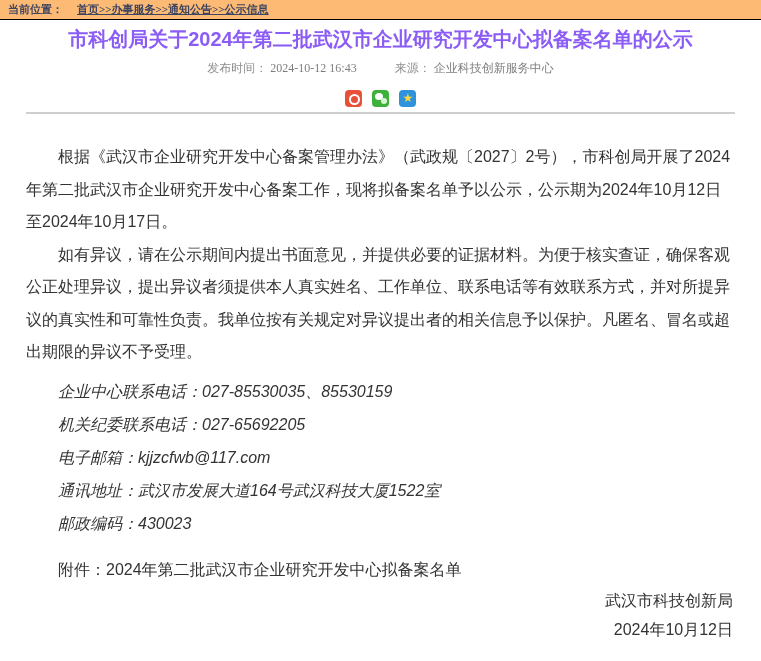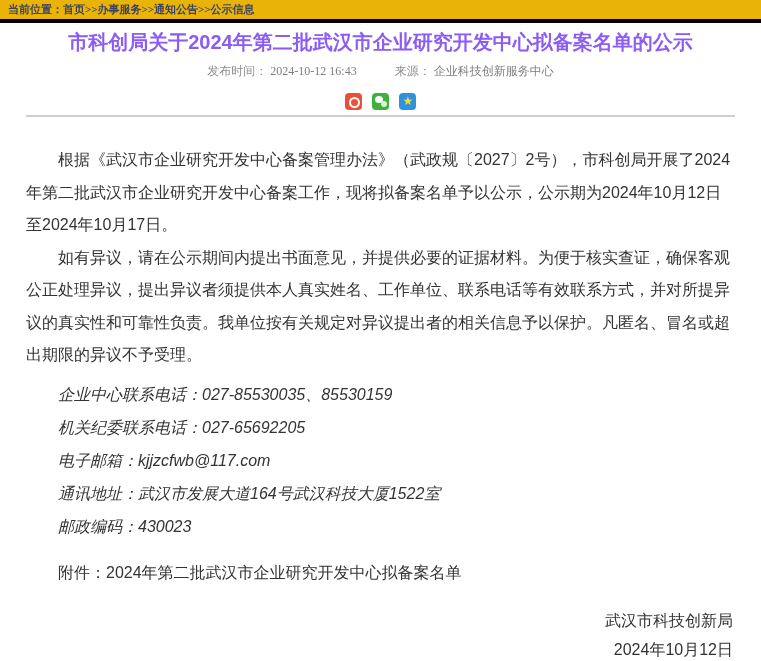--- a/index.html
+++ b/index.html
@@ -2,26 +2,26 @@
 <html><head>
 <meta charset="utf-8">
 <style>
   html,body{margin:0;padding:0;}
   body{
     width:761px;height:661px;background:#ffffff;overflow:hidden;
     font-family:"Liberation Sans","DejaVu Sans",sans-serif;color:#333;
   }
   
   .topbar{
-    height:19px;background:#eab308;border-bottom:4px solid #000000;
+    height:19px;background:#fdba74;border-bottom:1px solid #000000;
     font-family:"Liberation Serif","DejaVu Serif",serif;
     font-size:11px;font-weight:bold;color:#3c4460;
     display:flex;align-items:center;padding-left:8px;
   }
-  .topbar .bc-path{margin-left:0;font-weight:bold;color:#3c4460;cursor:pointer;}
+  .topbar .bc-path{margin-left:14px;font-weight:bold;color:#3c4460;cursor:pointer;text-decoration:underline;}
   
   .article{padding:0 26px;}
   .title{
     margin:7px 0 0 0;text-align:center;
     font-size:20px;font-weight:bold;color:#8b5cf6;line-height:24px;
   }
   .meta{
     margin-top:9px;text-align:center;
     font-family:Liberation Serif, serif;
     font-size:12px;color:#8f8f8f;
@@ -50,21 +50,21 @@
   }
   .qzone{background:#2f93dc;color:#ffd83d;font-size:12px;text-align:center;line-height:17px;}
   
   .divider{border:none;border-top:2px solid #cfcfcf;margin:5px 0 0 0;}
   
   .content{margin-top:27px;font-size:16px;line-height:32.5px;color:#333;}
   .content p{margin:0;text-indent:2em;}
   .contacts{margin-top:6px;}
   .contacts p{line-height:33px;font-style:italic;}
   .att-note{margin-top:14px !important;}
-  .sign{margin-top:17px;text-align:right;line-height:29px;font-size:16px;padding-right:2px;}
+  .sign{text-align:right;line-height:29px;font-size:16px;padding-right:2px;}
   .sign p{margin:0;text-indent:0;}
 </style>
 </head>
 <body>
 
 <div class="topbar">
   <span class="bc-label">当前位置：</span>
   <span class="bc-path">首页&gt;&gt;办事服务&gt;&gt;通知公告&gt;&gt;公示信息</span>
 </div>
 

